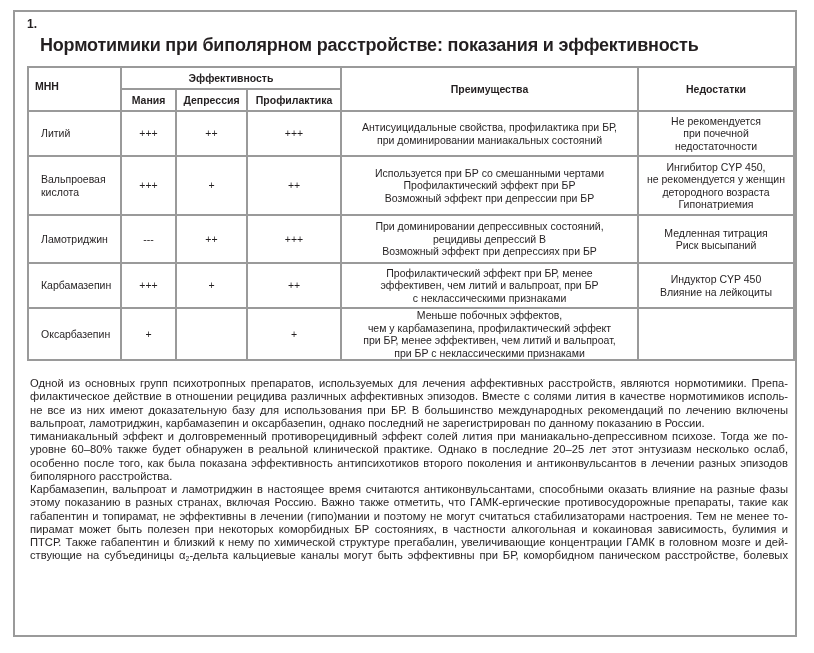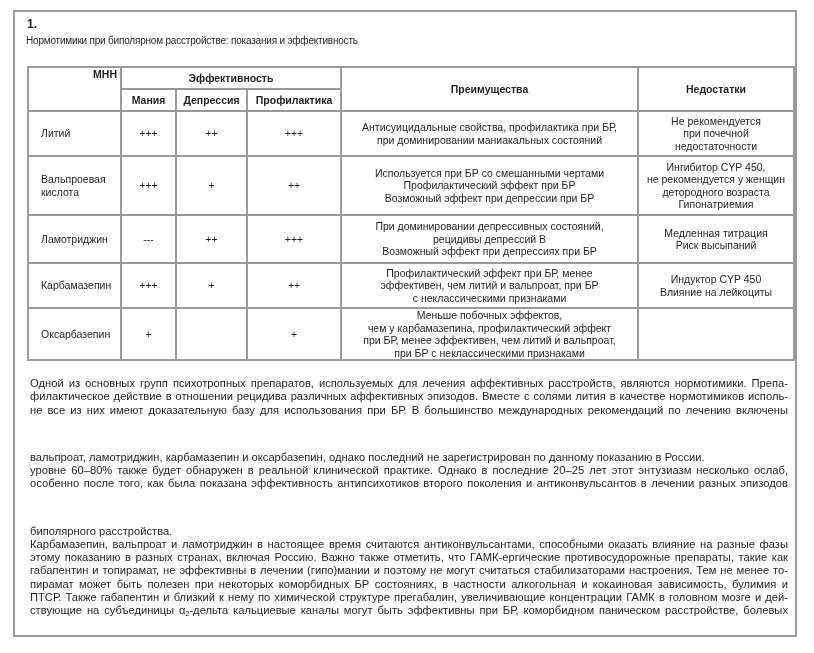--- a/index.html
+++ b/index.html
@@ -1,34 +1,34 @@
 <!DOCTYPE html>
 <html><head>
 <meta charset="utf-8">
 <style>
   html, body { margin: 0; padding: 0; background: #ffffff; }
   body { width: 814px; height: 653px; position: relative; overflow: hidden;
          font-family: "Liberation Sans", "DejaVu Sans", sans-serif; color: #231f20; }
   .frame { position: absolute; left: 13px; top: 10px; width: 784px; height: 627px;
            border: 2px solid #9a9a9a; box-sizing: border-box; }
   .num { position: absolute; left: 27px; top: 17px; font-size: 12px; font-weight: bold; }
-  .title { position: absolute; left: 26px; top: 35px; font-size: 10px; font-weight: normal;
+  .title { position: absolute; left: 40px; top: 35px; font-size: 18px; font-weight: bold;
            letter-spacing: -0.2px; white-space: nowrap; }
   table.t { position: absolute; left: 27px; top: 66px; width: 766px; border-collapse: collapse;
             table-layout: fixed; font-size: 10.5px; }
   table.t td, table.t th { border: 2px solid #9a9a9a; padding: 0 3px; text-align: center;
             vertical-align: middle; line-height: 12.5px; font-weight: normal; }
   table.t th { font-weight: bold; font-size: 10.5px; }
-  table.t th.mnn { text-align: right; vertical-align: top; padding-left: 6px; }
+  table.t th.mnn { text-align: left; vertical-align: top; padding-top: 12px; padding-left: 6px; }
   table.t td.name { text-align: left; padding-left: 12px; }
   .pre { white-space: pre-line; }
   .body-text { position: absolute; left: 30px; top: 377px; width: 758px; font-size: 11.2px;
                line-height: 13.25px; text-align: justify; }
   .body-text .line { display: block; text-align: justify; text-align-last: justify; white-space: nowrap; }
-  .body-text .line.last { text-align-last: left; margin-top: 34px; }
+  .body-text .line.last { text-align-last: left; }
   sub { font-size: 7px; vertical-align: -2px; }
 </style>
 </head>
 <body>
 
 <div class="frame"></div>
 
 <div class="num">1.</div>
 <div class="title">Нормотимики при биполярном расстройстве: показания и эффективность</div>
 
@@ -114,20 +114,21 @@
       <td class="pre"></td>
     </tr>
   </tbody>
 </table>
 
 <div class="body-text">
   <span class="line">Одной из основных групп психотропных препаратов, используемых для лечения аффективных расстройств, являются нормотимики. Препа-</span>
   <span class="line">филактическое действие в отношении рецидива различных аффективных эпизодов. Вместе с солями лития в качестве нормотимиков исполь-</span>
   <span class="line">не все из них имеют доказательную базу для использования при БР. В большинство международных рекомендаций по лечению включены</span>
   <span class="line last">вальпроат, ламотриджин, карбамазепин и оксарбазепин, однако последний не зарегистрирован по данному показанию в России.</span>
+  <span class="line">тиманиакальный эффект и долговременный противорецидивный эффект солей лития при маниакально-депрессивном психозе. Тогда же по-</span>
   <span class="line">уровне 60–80% также будет обнаружен в реальной клинической практике. Однако в последние 20–25 лет этот энтузиазм несколько ослаб,</span>
   <span class="line">особенно после того, как была показана эффективность антипсихотиков второго поколения и антиконвульсантов в лечении разных эпизодов</span>
   <span class="line last">биполярного расстройства.</span>
   <span class="line">Карбамазепин, вальпроат и ламотриджин в настоящее время считаются антиконвульсантами, способными оказать влияние на разные фазы</span>
   <span class="line">этому показанию в разных странах, включая Россию. Важно также отметить, что ГАМК-ергические противосудорожные препараты, такие как</span>
   <span class="line">габапентин и топирамат, не эффективны в лечении (гипо)мании и поэтому не могут считаться стабилизаторами настроения. Тем не менее то-</span>
   <span class="line">пирамат может быть полезен при некоторых коморбидных БР состояниях, в частности алкогольная и кокаиновая зависимость, булимия и</span>
   <span class="line">ПТСР. Также габапентин и близкий к нему по химической структуре прегабалин, увеличивающие концентрации ГАМК в головном мозге и дей-</span>
   <span class="line"><span>ствующие на субъединицы α</span><sub>2</sub><span>-дельта кальциевые каналы могут быть эффективны при БР, коморбидном паническом расстройстве, болевых</span></span>
 </div>

